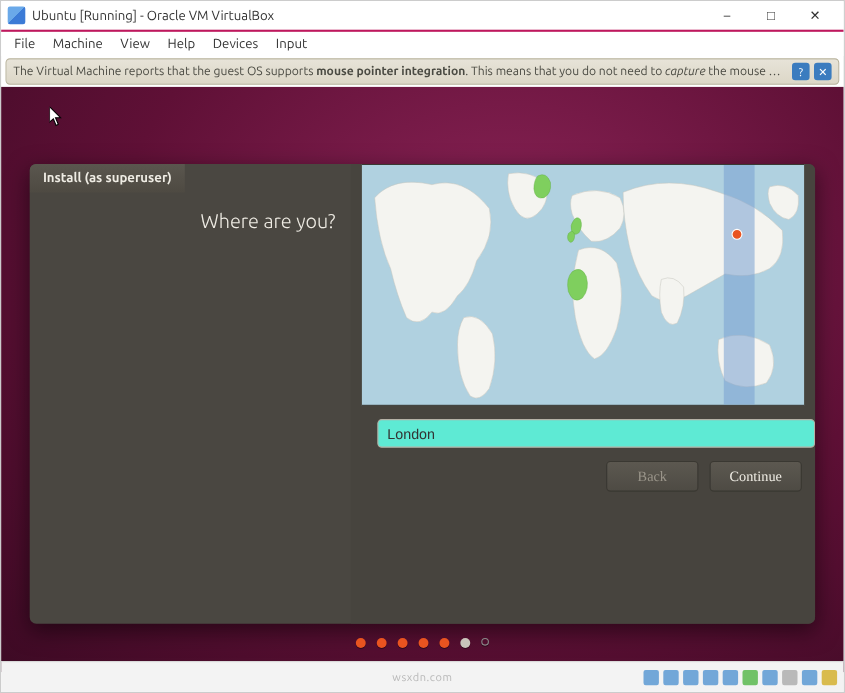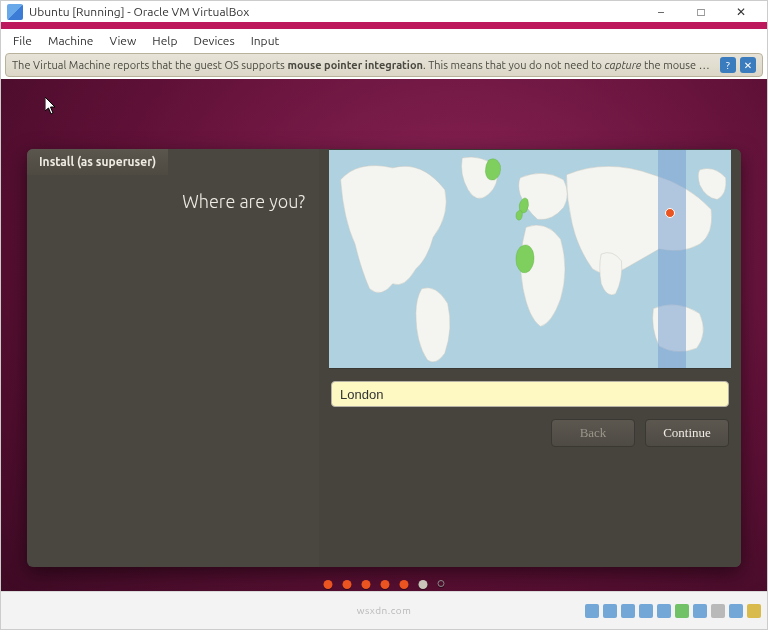--- a/index.html
+++ b/index.html
@@ -13,21 +13,21 @@
       position: relative;
       border: 1px solid #ccc;
     }
     
     .titlebar {
       height: 28px;
       display: flex;
       align-items: center;
       padding: 0 6px;
       background: #fff;
-      border-bottom: 7px solid #be185d;
+      border-bottom: 2px solid #be185d;
     }
     .titlebar .app-icon {
       width: 16px; height: 16px;
       background: linear-gradient(135deg,#6aa9e9 0 50%,#3c7bd6 50% 100%);
       margin-right: 6px;
       border-radius: 2px;
     }
     .titlebar .title { flex: 1; color: #333; font-size: 12px; }
     .winbtns { display: flex; gap: 0; }
     .winbtn {
@@ -135,22 +135,23 @@
       border:1px solid #fff; border-radius:50%;
     }
     .timezone-row { padding: 12px 2px 0 2px; }
     .tz-input {
       width: 100%;
       height: 26px;
       border: 1px solid #b5b1a6;
       border-radius: 4px;
       padding: 3px 8px;
       font-size: 13px;
-      background: #fef9c3;
+      background: #5eead4;
       color: #333;
+      margin-left: 12px;
     }
     .btn-row {
       display: flex;
       justify-content: flex-end;
       gap: 10px;
       padding: 12px 2px 0 2px;
     }
     .btn {
       min-width: 84px;
       height: 28px;
@@ -168,21 +169,21 @@
       left: 50%; transform: translateX(-50%);
       bottom: 22px;
       display: flex; gap: 10px;
     }
     .dot { width:9px; height:9px; border-radius:50%; background:#e95420; box-shadow:0 1px 0 rgba(0,0,0,.4); }
     .dot.idle { background:#c9c5bb; }
     .dot.empty { width:7px; height:7px; border:1px solid #888; background:transparent; }
     
     .statusbar {
       position:absolute; bottom:0; left:0; right:0;
-      height: 38px;
+      height: 28px;
       background: #f3f3f3;
       border-top:1px solid #d9d9d9;
       display:flex; align-items:center; justify-content:flex-end;
       padding: 0 6px; gap:4px;
       font-size:11px; color:#555;
     }
     .statusbar .watermark { position:absolute; left:50%; transform:translateX(-50%); color:#b8b8b8; font-size:10px; letter-spacing:.5px;}
     .sicon { width:14px; height:14px; background:#72a7d8; border-radius:2px; }
     .sicon.g { background:#71c267; }
     .sicon.y { background:#d9bb4d; }

